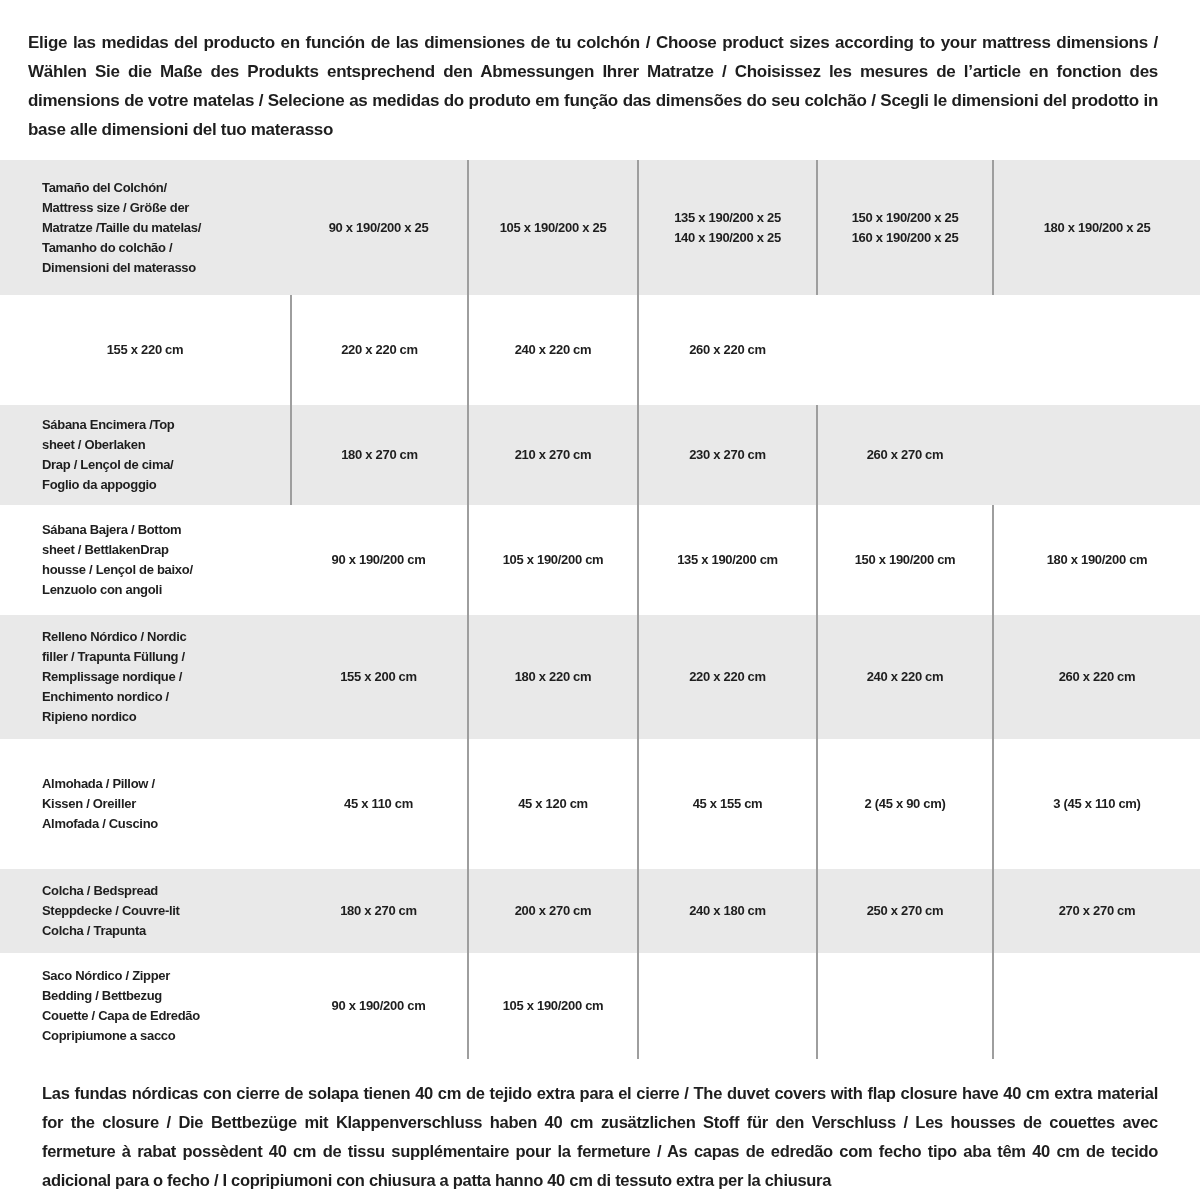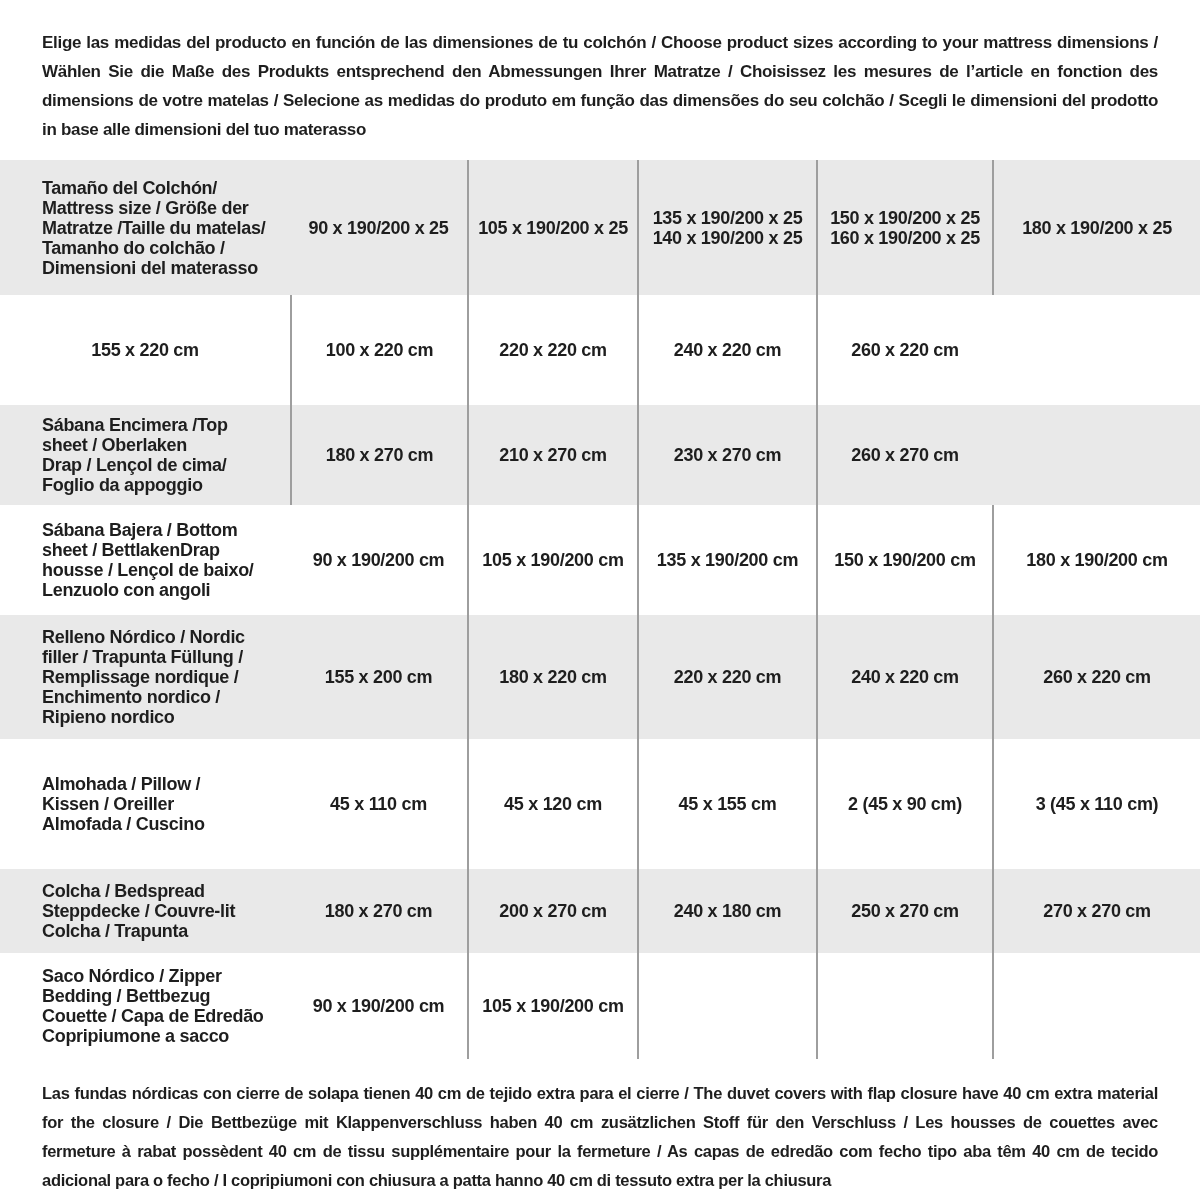--- a/index.html
+++ b/index.html
@@ -4,40 +4,40 @@
 <style>
   html,body{margin:0;padding:0;background:#ffffff;}
   body{
     width:1200px;
     font-family:"Liberation Sans", sans-serif;
     font-weight:bold;
     color:#1e1e1e;
     -webkit-font-smoothing:antialiased;
   }
   .intro{
-    margin:28px 42px 16px 42px;
+    margin:28px 42px 16px 28px;
     font-size:17px;
     line-height:29px;
     text-align:justify;
     letter-spacing:-0.3px;
   }
   .size-table{
     width:1200px;
   }
   .row{
     display:grid;
     grid-template-columns:290px 177px 170px 179px 176px 208px;
     align-items:stretch;
   }
   .row.gray{background:#e9e9e9;}
   .cell{
     display:flex;
     flex-direction:column;
     justify-content:center;
-    font-size:18px;
+    font-size:13px;
     line-height:20px;
     letter-spacing:-0.3px;
     padding:8px 6px;
     box-sizing:border-box;
     white-space:pre-line;
   }
   .label-cell{
     text-align:left;
     padding-left:42px;
     padding-right:10px;
@@ -78,21 +78,20 @@
       <div class="cell value-cell">90 x 190/200 x 25</div>
       <div class="cell value-cell sep">105 x 190/200 x 25</div>
       <div class="cell value-cell sep">135 x 190/200 x 25
 140 x 190/200 x 25</div>
       <div class="cell value-cell sep">150 x 190/200 x 25
 160 x 190/200 x 25</div>
       <div class="cell value-cell sep">180 x 190/200 x 25</div>
     </div>
     <div class="row">
       <div class="cell value-cell">155 x 220 cm</div>
-      <div class="cell value-cell sep">100 x 220 cm</div>
       <div class="cell value-cell sep">220 x 220 cm</div>
       <div class="cell value-cell sep">240 x 220 cm</div>
       <div class="cell value-cell sep">260 x 220 cm</div>
     </div>
     <div class="row gray">
       <div class="cell label-cell">Sábana Encimera /Top
 sheet / Oberlaken
 Drap / Lençol de cima/
 Foglio da appoggio</div>
       <div class="cell value-cell sep">180 x 270 cm</div>

